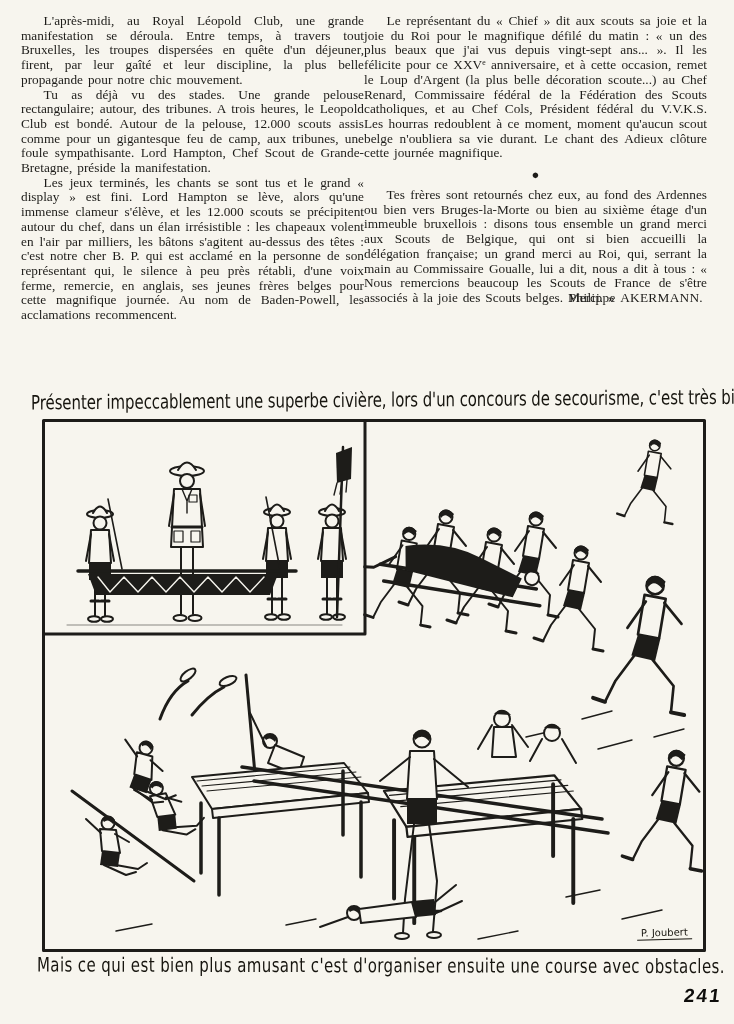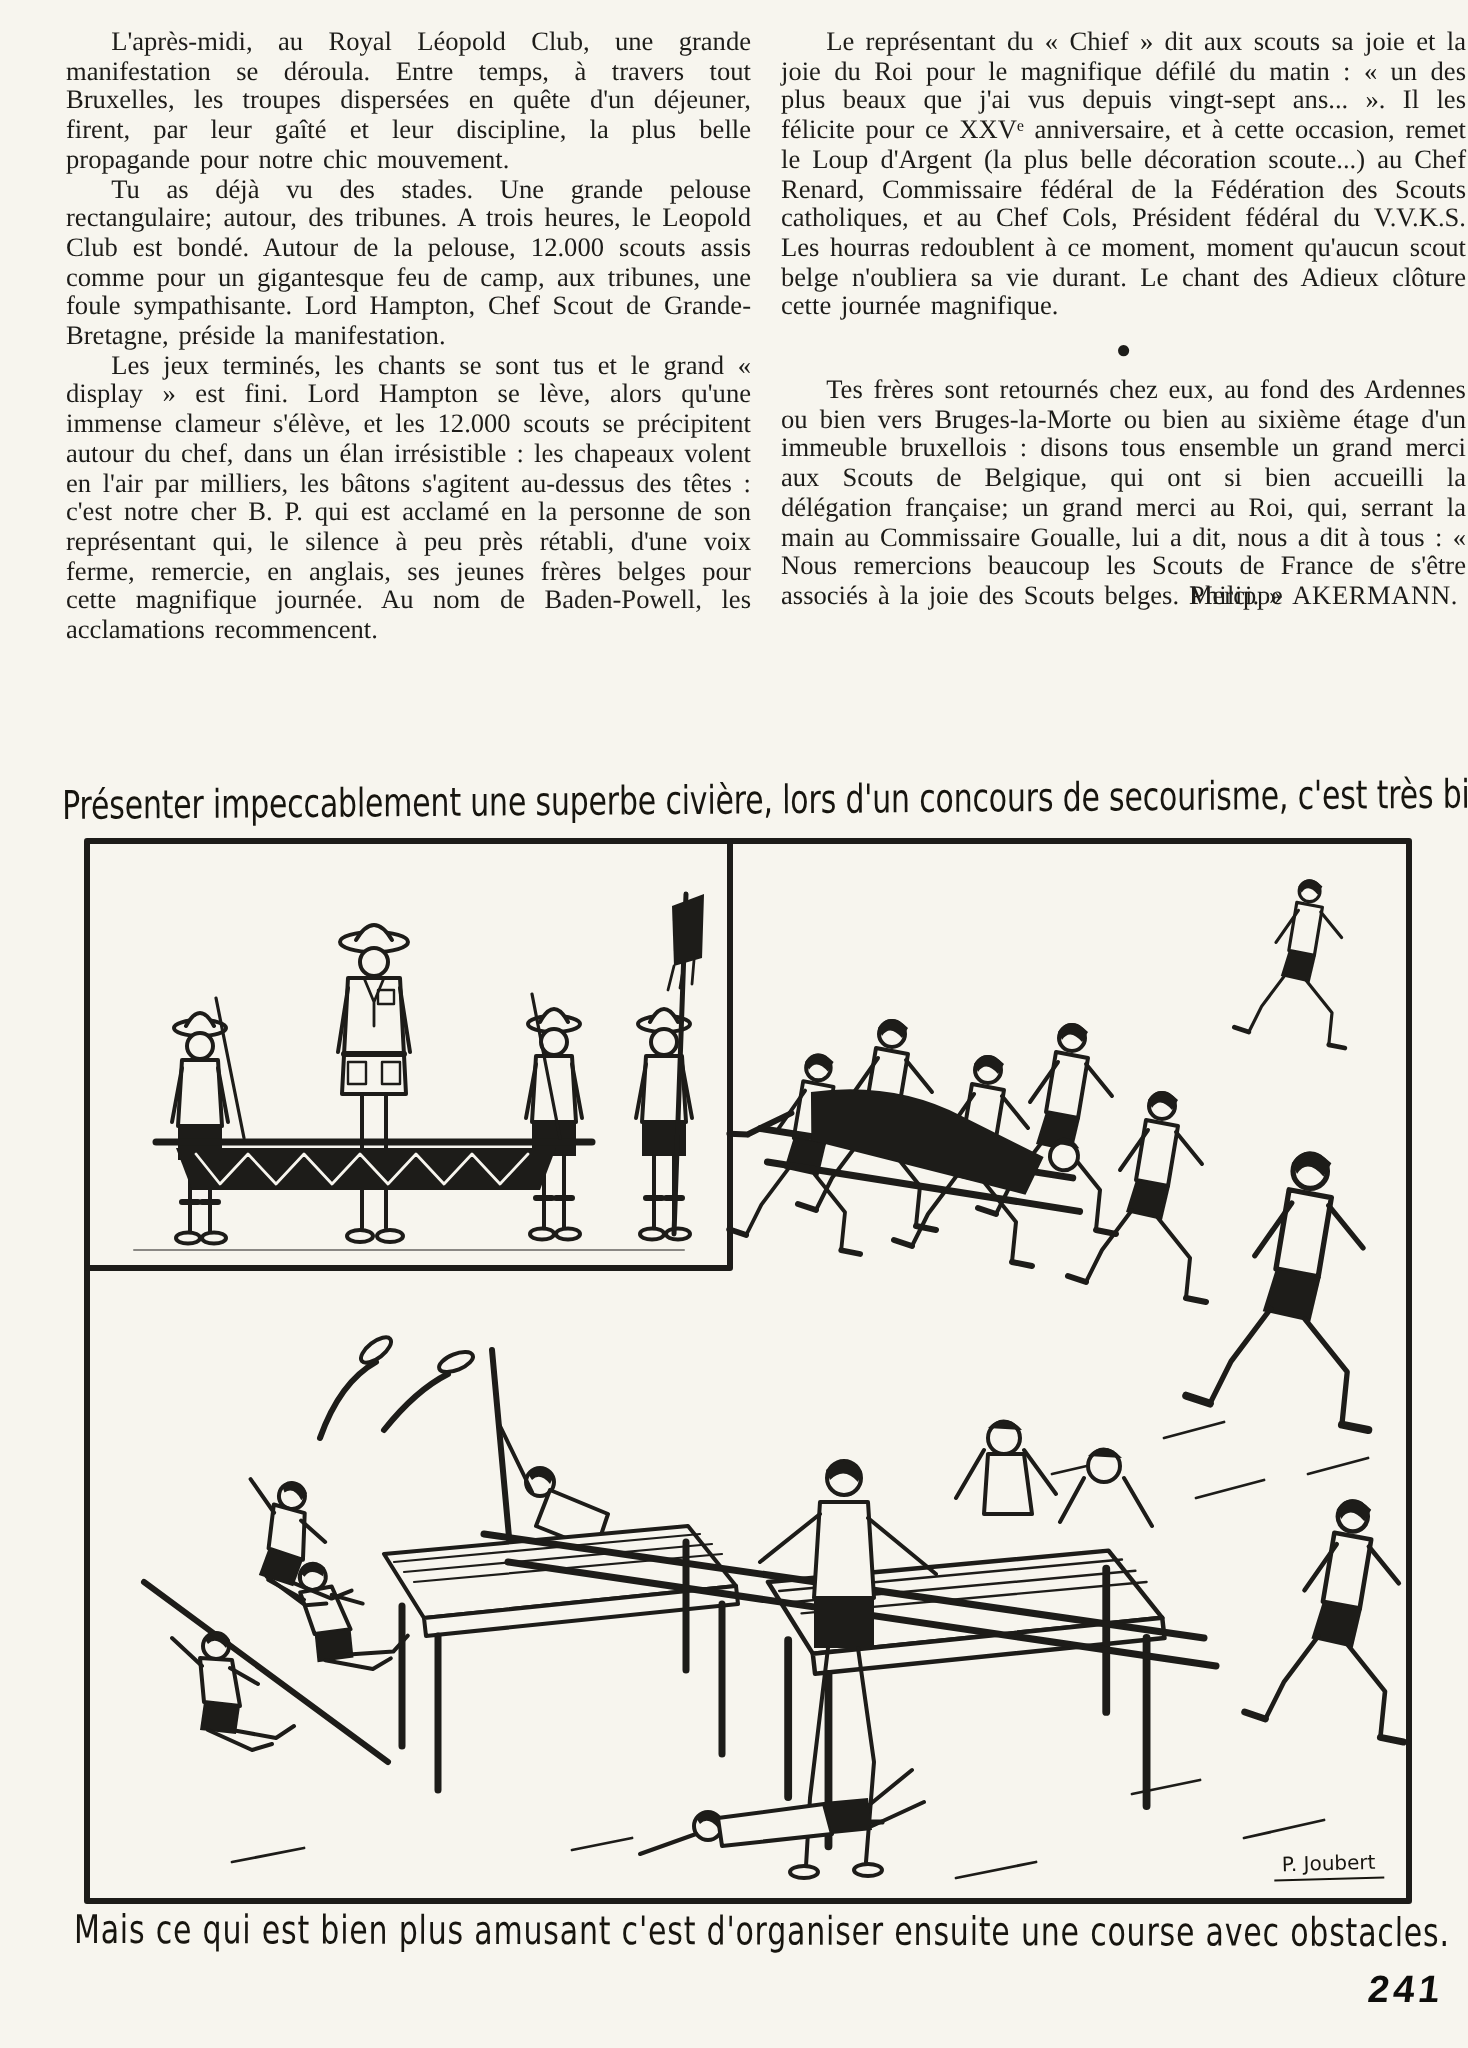--- a/index.html
+++ b/index.html
@@ -2,21 +2,21 @@
 <html lang="fr"><head>
 <meta charset="utf-8">
 <style>
   html,body{margin:0;padding:0;background:#d8d5cd;}
   .page{
     position:relative;width:734px;height:1024px;margin:0 auto;
     background:#f7f5ee;color:#1d1c19;overflow:hidden;
     font-family:"Liberation Serif",serif;
   }
   
-  .columns{position:absolute;left:21px;top:14px;width:700px;display:flex;gap:15px;margin-left:12px;}
+  .columns{position:absolute;left:21px;top:14px;width:700px;display:flex;}
   .col{width:343px;font-size:13.3px;line-height:14.7px;text-align:justify;word-spacing:1.6px;}
   .col p{margin:0;text-indent:1.7em;}
   .sep{text-align:center;font-size:13px;line-height:13px;margin:7px 0 7px;text-indent:0;}
   .author{text-indent:0 !important;text-align:right;margin-top:-14.7px !important;padding-right:4px;letter-spacing:.3px;}
   
   .caption{
     position:absolute;font-family:"DejaVu Sans",sans-serif;color:#17150f;
     white-space:nowrap;font-size:15px;letter-spacing:-.1px;
     transform-origin:left top;
   }

